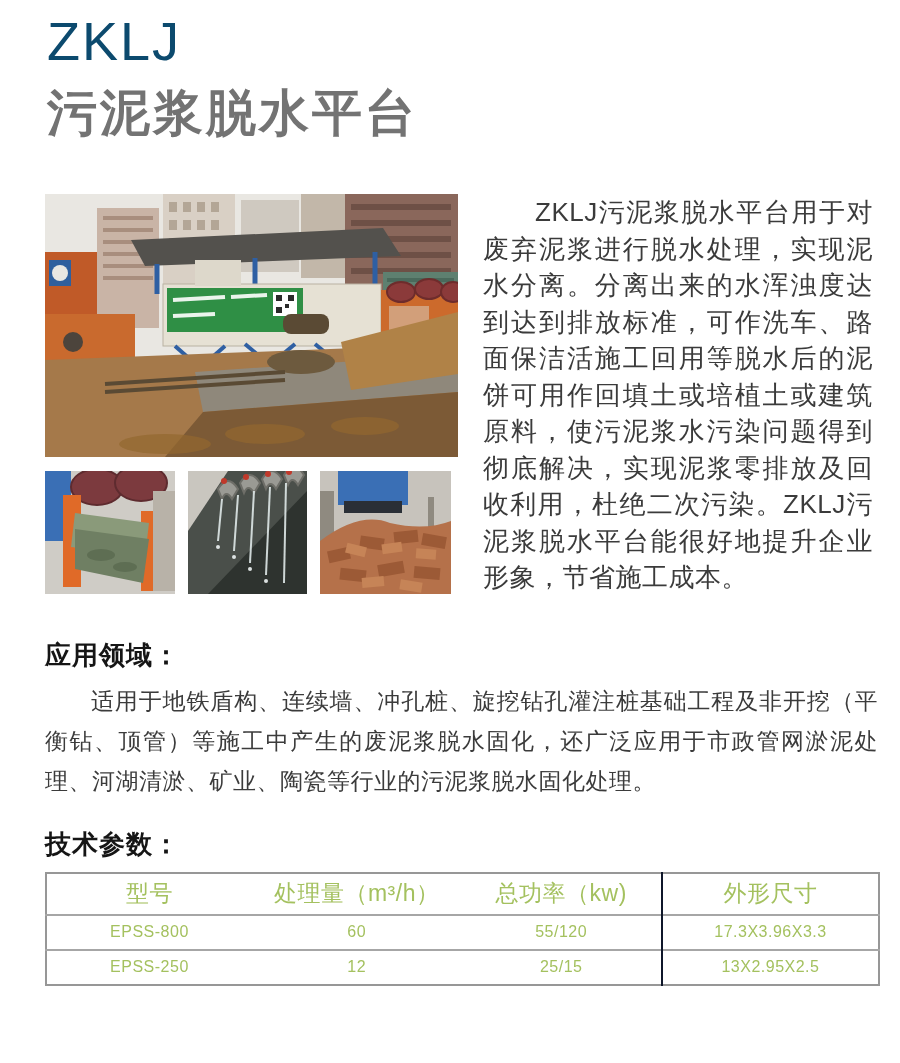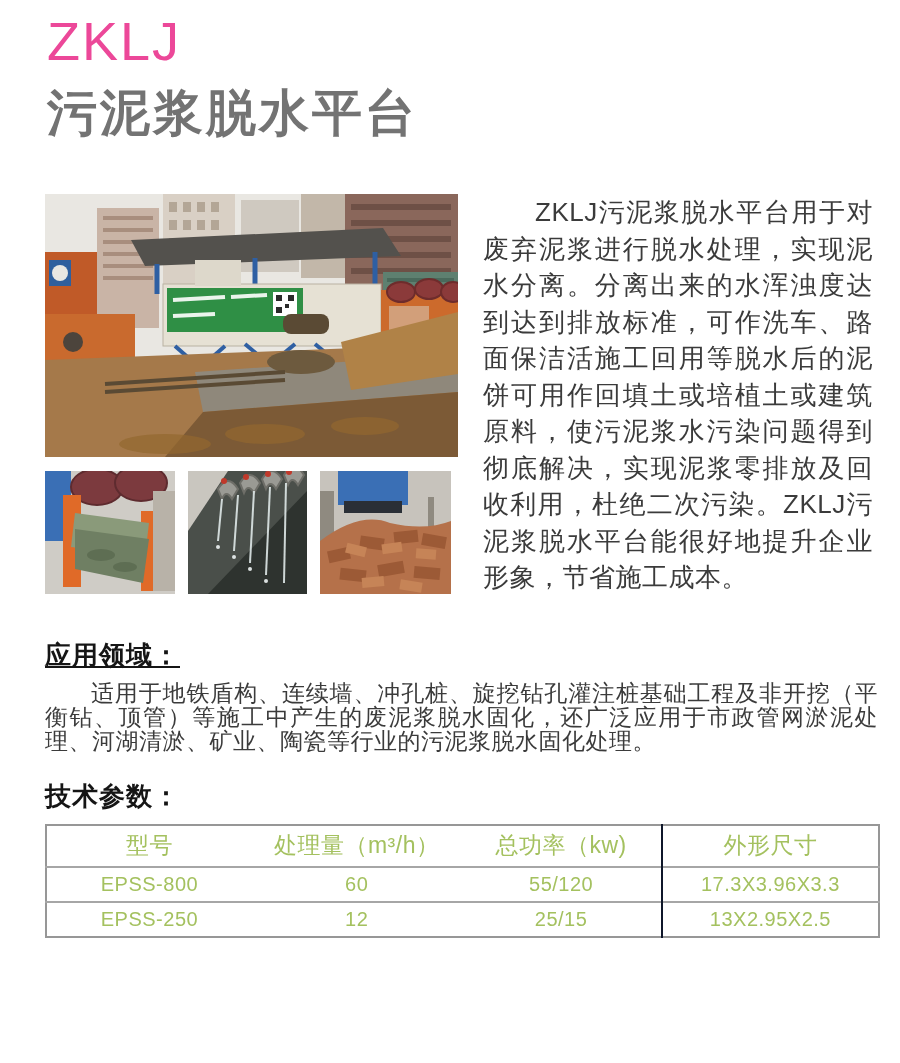--- a/index.html
+++ b/index.html
@@ -1,38 +1,38 @@
 <!DOCTYPE html>
 <html><head>
 <meta charset="utf-8">
 <style>
   html,body{margin:0;padding:0;background:#ffffff;}
   body{width:900px;height:1063px;font-family:"Liberation Sans","DejaVu Sans",sans-serif;color:#3d3d3d;overflow:hidden;}
   .page{padding:8px 20px 0 45px;box-sizing:border-box;width:900px;}
 
-  .brand{color:#ec4899;font-size:54px;font-weight:500;letter-spacing:2px;line-height:1;margin:6px 0 0 2px;}
+  .brand{color:#0c4a6e;font-size:54px;font-weight:500;letter-spacing:2px;line-height:1;margin:6px 0 0 2px;}
   .product-title{color:#737373;font-size:50px;font-weight:700;letter-spacing:3px;line-height:1;margin:20px 0 0 2px;}
 
   .intro-row{display:flex;gap:25px;margin-top:56px;}
   .photos{width:413px;flex:0 0 413px;}
   .photo-frame{display:block;}
   .thumbs{display:flex;gap:13px;margin-top:14px;}
 
   .intro-text{width:390px;font-size:26px;line-height:36.5px;text-align:justify;text-indent:2em;color:#3b3b3b;margin:0;letter-spacing:0.5px;}
 
   .section-heading{font-size:26px;font-weight:700;color:#151515;letter-spacing:1px;margin:0;}
-  .app-heading{margin-top:42px;text-decoration:underline;}
-  .app-text{font-size:23px;line-height:24px;color:#3b3b3b;text-align:justify;text-indent:2em;margin:8px 2px 0 0;letter-spacing:0.5px;}
+  .app-heading{margin-top:42px;}
+  .app-text{font-size:23px;line-height:40px;color:#3b3b3b;text-align:justify;text-indent:2em;margin:8px 2px 0 0;letter-spacing:0.5px;}
 
   .spec-heading{margin-top:26px;}
   table.spec{border-collapse:collapse;margin-top:10px;table-layout:fixed;}
   table.spec{border:2px solid #979797;}
   table.spec th,table.spec td{
     font-weight:400;color:#a4c15f;text-align:center;padding:0;
-    font-size:20px;letter-spacing:0.5px;overflow:hidden;white-space:nowrap;
+    font-size:16px;letter-spacing:0.5px;overflow:hidden;white-space:nowrap;
   }
   table.spec th{height:40px;font-size:23px;}
   table.spec td{height:33px;border-top:2px solid #a6a6a6;}
   table.spec .col1{width:206px;margin-top:24px;}
   table.spec .col2{width:210px;}
   table.spec .col3{width:200px;}
   table.spec .col4{width:216px;border-left:2px solid #0f172a;}
 </style>
 </head>
 <body>

